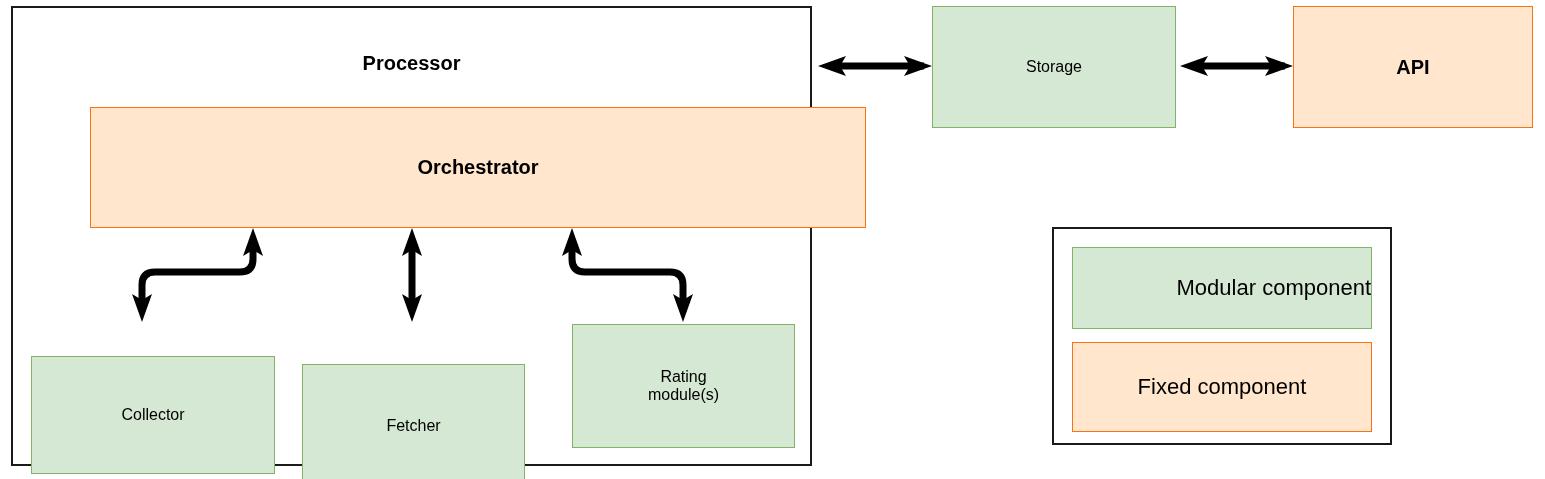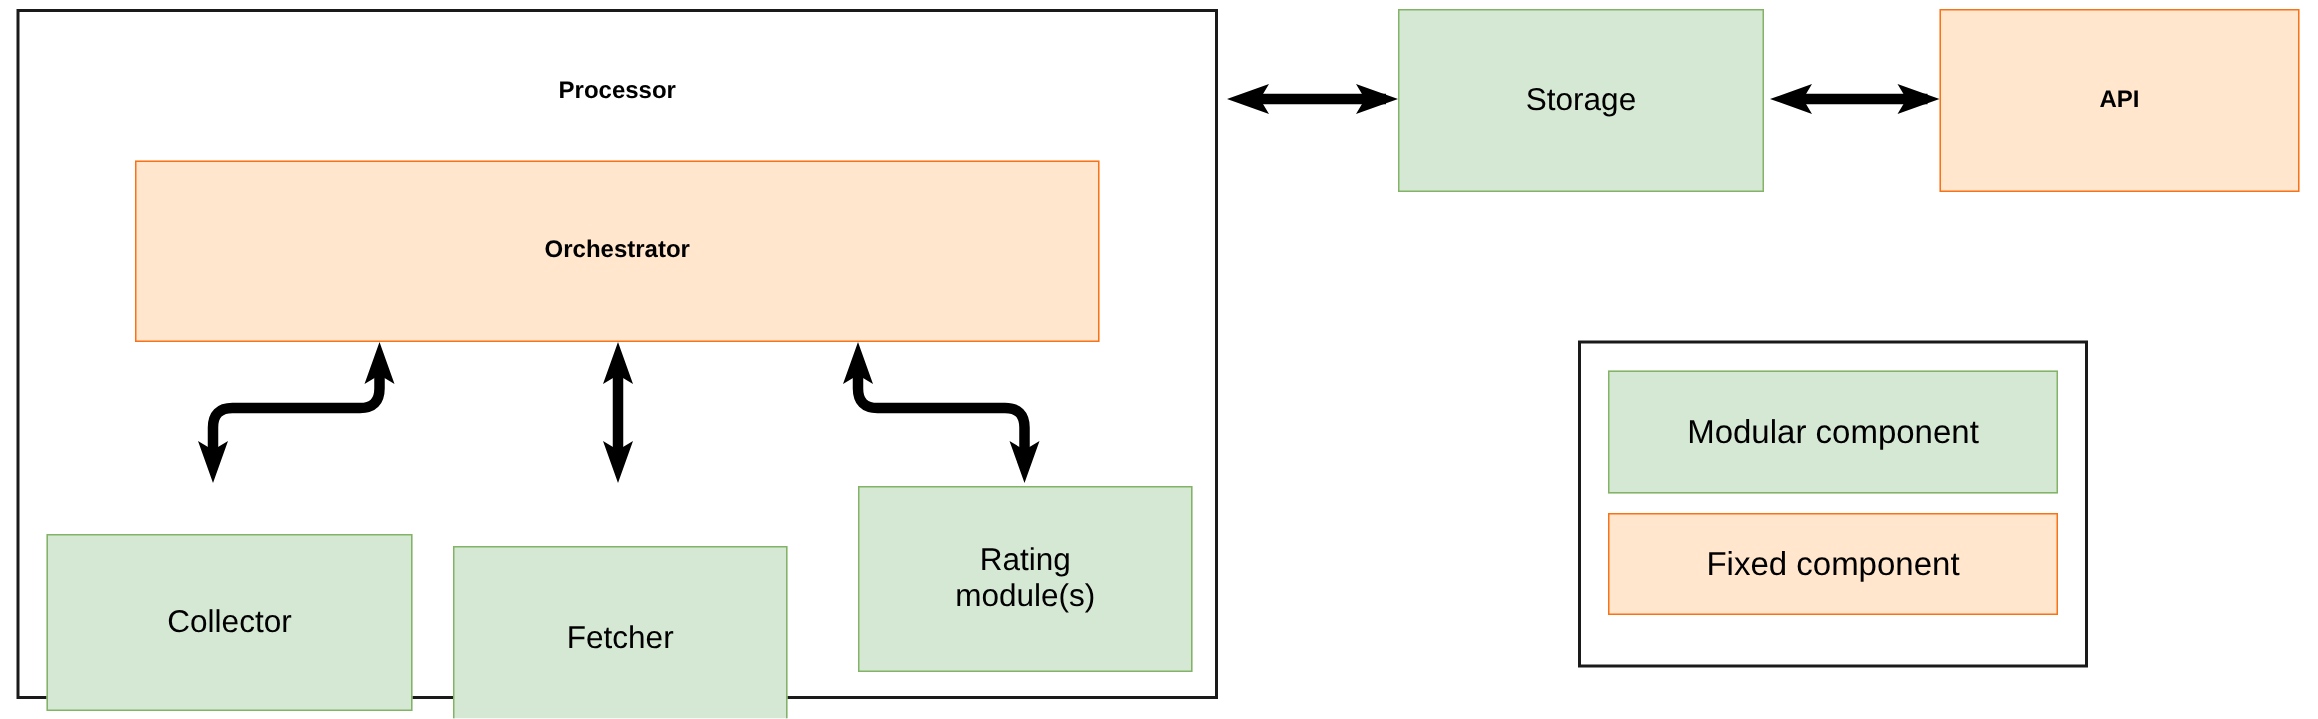--- a/index.html
+++ b/index.html
@@ -48,34 +48,34 @@
     font-weight: bold;
   }
   .arrow-layer {
     position: absolute;
     left: 0;
     top: 0;
     width: 1545px;
     height: 479px;
     pointer-events: none;
   }
-  .lbl-24b { font-size: 16px; font-weight: bold; }
-  .lbl-24  { font-size: 21px; font-weight: normal; }
+  .lbl-24b { font-size: 20px; font-weight: bold; }
+  .lbl-24  { font-size: 16px; font-weight: normal; }
   .lbl-22  { font-size: 22px; font-weight: normal; }
 </style>
 </head>
 <body>
 
 <div id="canvas">
 
   <div class="box container-box" style="left:11px; top:6px; width:801px; height:460px;"></div>
 
   <div class="title-label lbl-24b" style="left:11px; top:52px; width:801px;">Processor</div>
 
-  <div class="box orange-box lbl-24b" style="left:90px; top:107px; width:643px; height:121px;">
+  <div class="box orange-box lbl-24b" style="left:90px; top:107px; width:776px; height:121px;">
     <span>Orchestrator</span>
   </div>
 
   <div class="box green-box lbl-24" style="left:31px; top:324px; width:244px; height:118px;margin-top:32px;">
     <span>Collector</span>
   </div>
 
   <div class="box green-box lbl-24" style="left:302px; top:324px; width:223px; height:124px;margin-top:40px;">
     <span>Fetcher</span>
   </div>
@@ -88,25 +88,25 @@
   <div class="box green-box lbl-24" style="left:932px; top:6px; width:244px; height:122px;">
     <span>Storage</span>
   </div>
 
   <div class="box orange-box lbl-24b" style="left:1293px; top:6px; width:240px; height:122px;">
     <span>API</span>
   </div>
 
   <div class="box container-box" style="left:1052px; top:227px; width:340px; height:218px;"></div>
 
-  <div class="box green-box lbl-22" style="left:1072px; top:247px; width:300px; height:82px;">
+  <div class="box green-box lbl-22" style="left:1072px; top:247px; width:300px; height:82px;justify-content:flex-end;">
     <span>Modular component</span>
   </div>
 
-  <div class="box orange-box lbl-22" style="left:1072px; top:342px; width:300px; height:68px;">
+  <div class="box orange-box lbl-22" style="left:1072px; top:342px; width:300px; height:90px;">
     <span>Fixed component</span>
   </div>
 
   <svg class="arrow-layer" viewBox="0 0 1545 479">
 
     <g>
       <path d="M 142 300 L 142 285 Q 142 272 155 272 L 240 272 Q 253 272 253 259 L 253 248" fill="none" stroke="#000000" stroke-width="7" stroke-linecap="butt"></path>
       <polygon points="253,228 243,256 253,250 263,256" fill="#000000"></polygon>
       <polygon points="142,322 132,294 142,300 152,294" fill="#000000"></polygon>
     </g>

